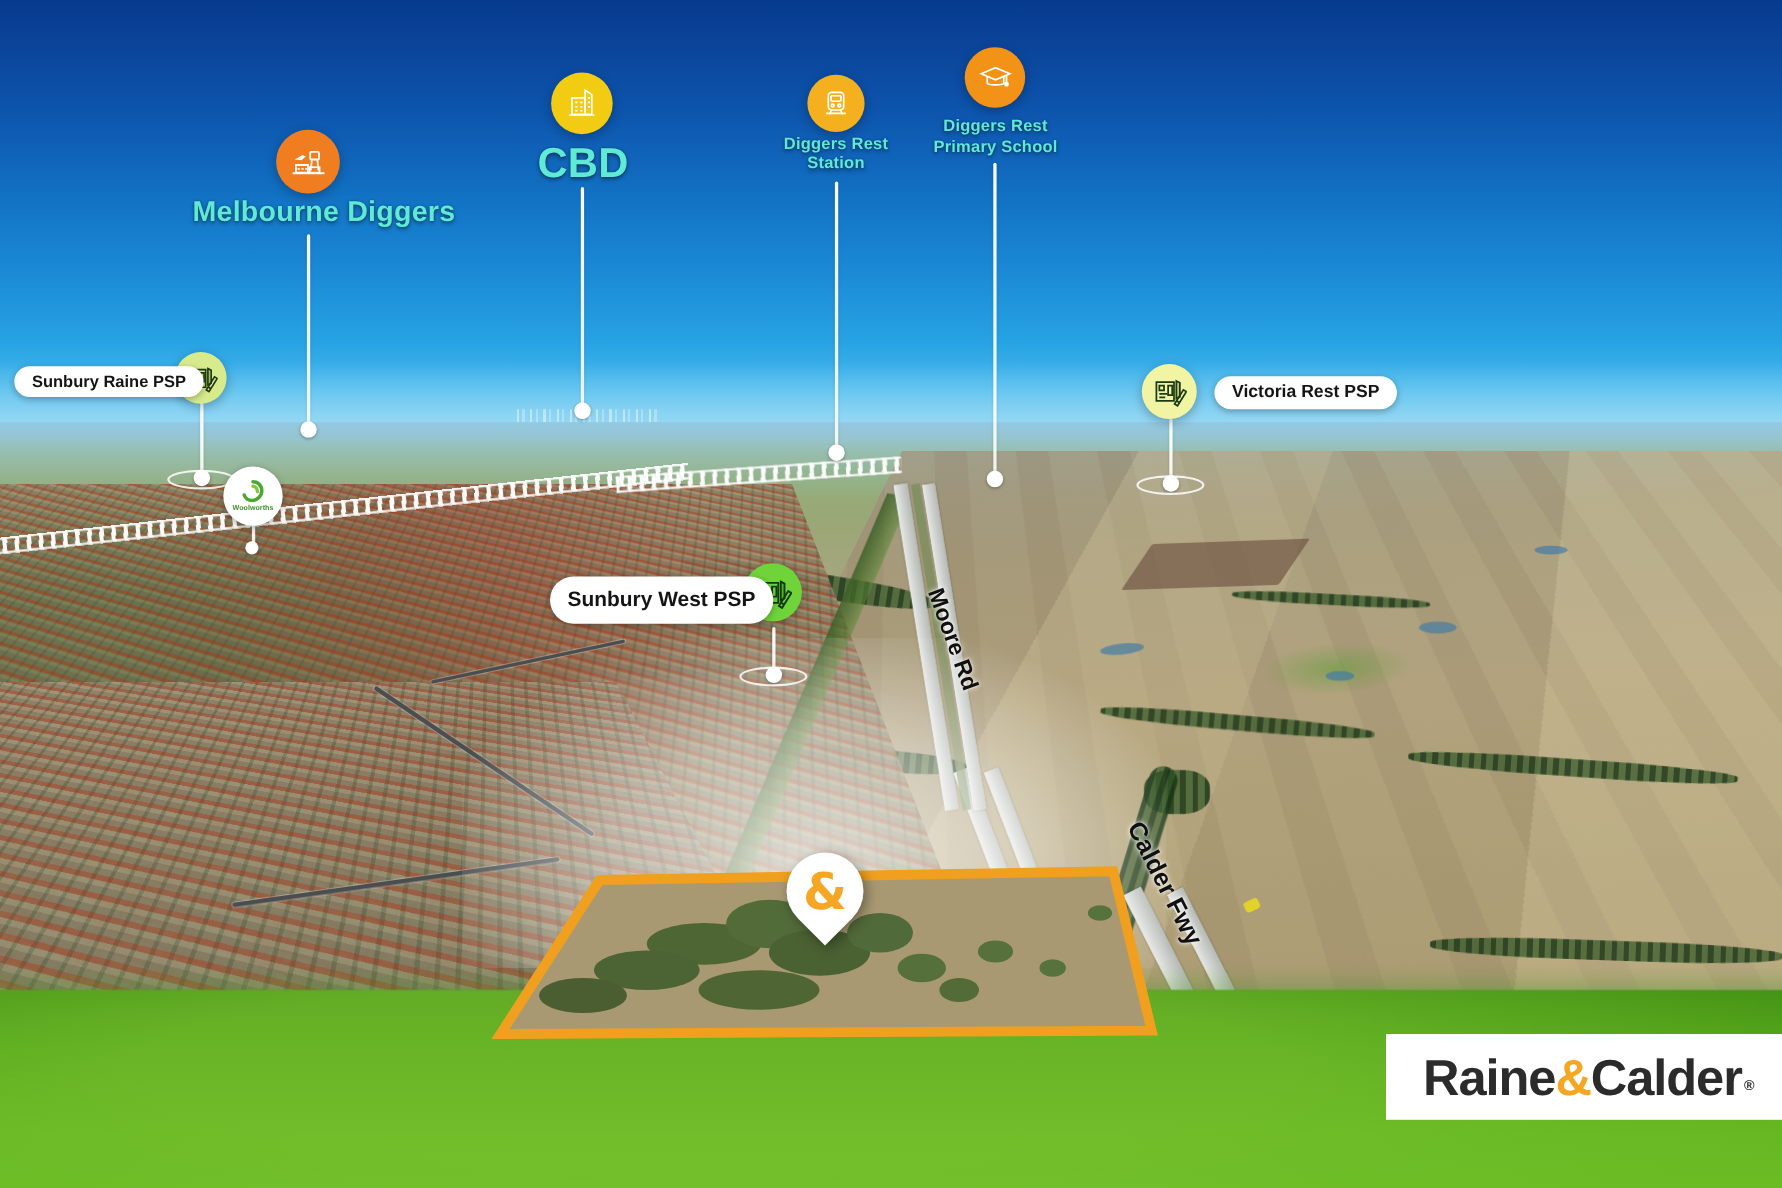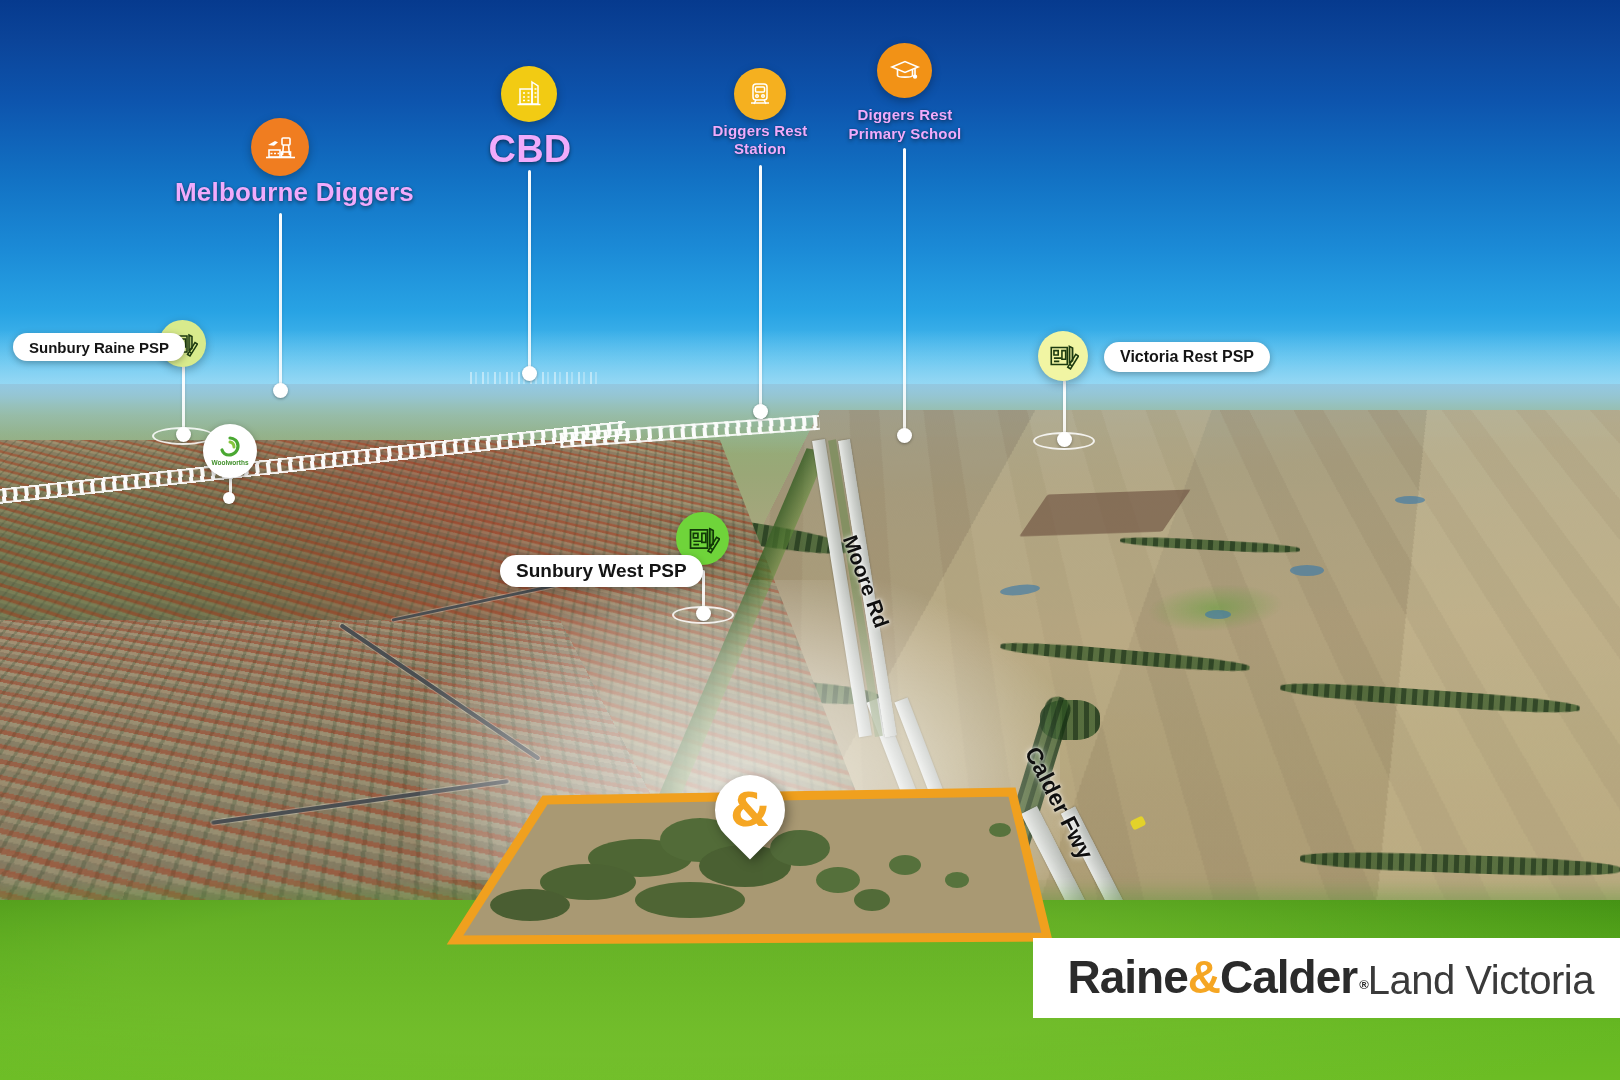--- a/index.html
+++ b/index.html
@@ -187,21 +187,21 @@
 
   .circle-icon {
     position:absolute;
     border-radius:50%;
     display:flex; align-items:center; justify-content:center;
     box-shadow:0 3px 10px rgba(0,0,0,.28);
   }
 
   .sky-label {
     position:absolute;
-    color:#f0abfc;
+    color:#5eead4;
     font-weight:bold;
     text-align:center;
     text-shadow:0 2px 4px rgba(0,0,0,.45), 0 0 2px rgba(0,0,0,.3);
     letter-spacing:.2px;
     line-height:1.12;
     white-space:nowrap;
   }
 
   .pill {
     position:absolute;
@@ -486,21 +486,21 @@
       <svg width="34" height="34" viewBox="0 0 30 30" fill="none" stroke="#123a08" stroke-width="1.5">
         <path d="M4 7 h15 v16 h-15 z"></path>
         <path d="M6.5 10 h4 v4 h-4 z"></path>
         <path d="M6.5 17 h7 M6.5 20 h5"></path>
         <path d="M14 10 h3.5 v8 h-3.5 z"></path>
         <path d="M21 6 l3 1.5 v12 l-3 1.5 z" fill="#123a08" fill-opacity=".25"></path>
         <path d="M19.5 25.5 l7.5 -12 l2.5 1.5 l-7.5 12 z"></path>
         <path d="M21.5 23 l2 1.2"></path>
       </svg>
     </div>
-    <div class="pill" style="left:500px;top:524px;height:32px;font-size:19px;margin-top:31px;">Sunbury West PSP</div>
+    <div class="pill" style="left:500px;top:524px;height:43px;font-size:19px;">Sunbury West PSP</div>
   </div>
 
   <div class="marker">
     <div class="leader" style="left:229px;top:468px;height:33px;"></div>
     <div class="leader-dot" style="left:223px;top:492px;width:12px;height:12px;"></div>
     <div class="woolies" style="left:203px;top:424px;">
       <svg width="26" height="22" viewBox="0 0 26 22" fill="none">
         <path d="M13 2 C17 2 21 5 21 10 C21 15 17 19 12 19 C9 19 6 17 5 14" stroke="#4aa832" stroke-width="3.2" stroke-linecap="round" fill="none"></path>
         <path d="M13 6 C15.5 6.5 17 8.5 17 11" stroke="#86c63f" stroke-width="3" stroke-linecap="round" fill="none"></path>
       </svg>
@@ -514,16 +514,15 @@
     </div>
   </div>
 
   <div class="brand">
     <div class="brand-row1">
       <span>Raine</span>
         <span class="brand-amp">&amp;</span>
         <span>Calder</span>
         <span class="brand-reg">®</span>
     </div>
-    <div class="brand-row2">Land Victoria</div>
   </div>
 
 </div>
 
 </body></html>

